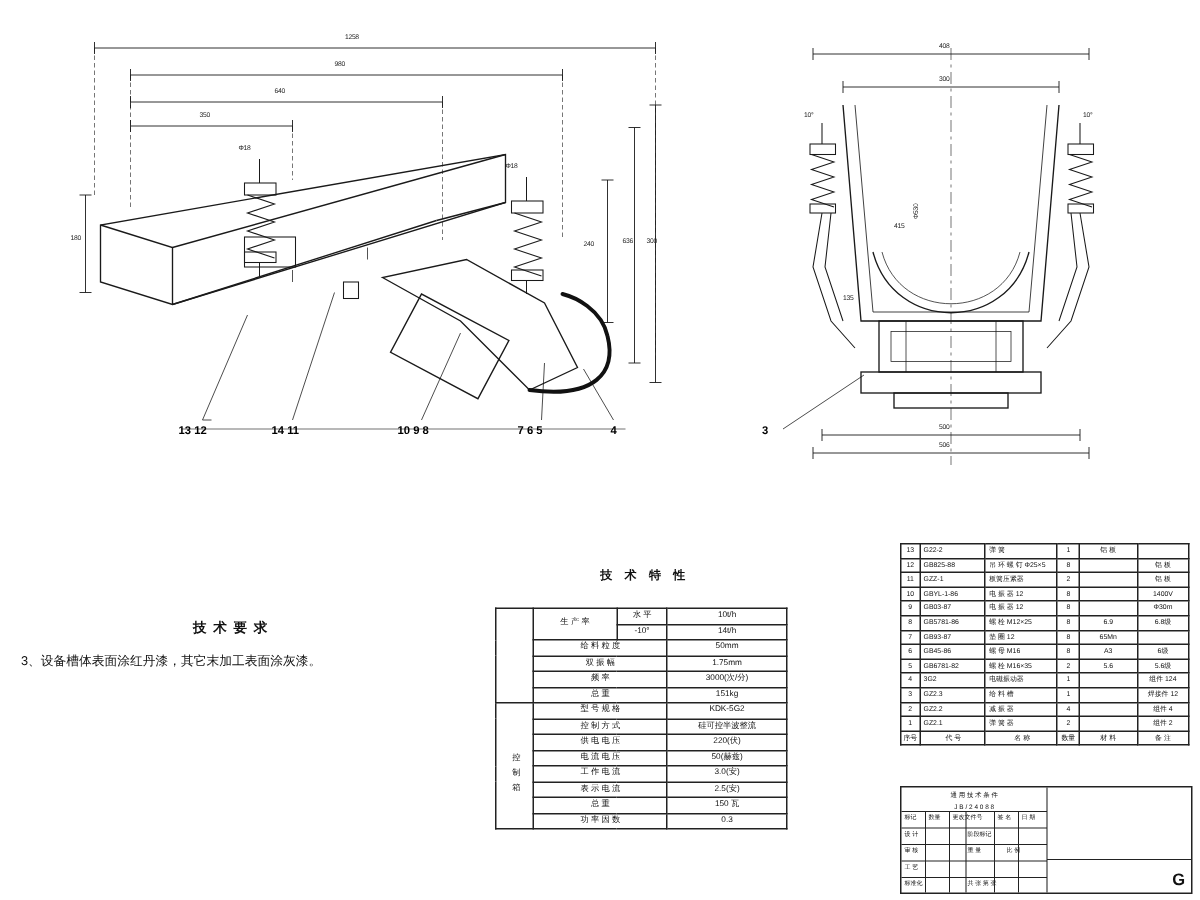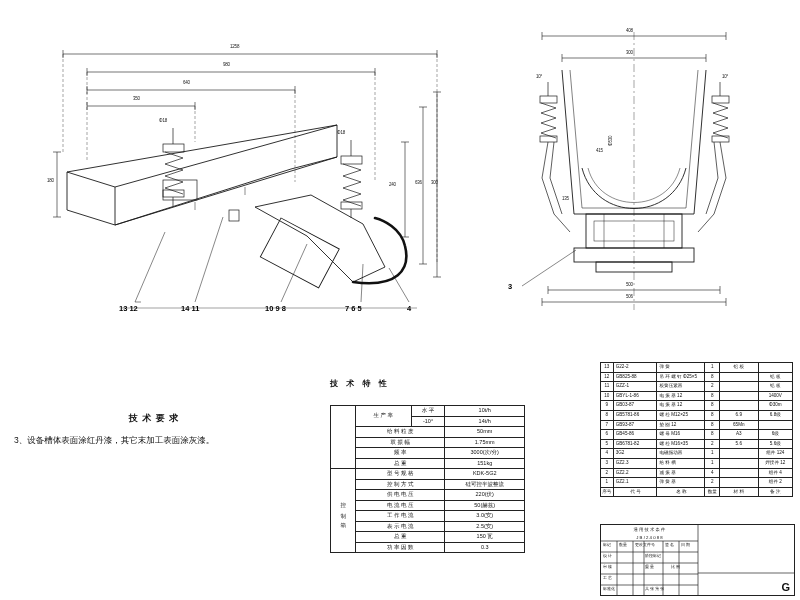--- a/index.html
+++ b/index.html
@@ -5,33 +5,33 @@
   html,body{margin:0;padding:0;}
   body{
     width:800px;height:600px;background:#ffffff;
     font-family:"Liberation Sans", sans-serif;
     color:#111;overflow:hidden;position:relative;
   }
   .sheet{position:absolute;left:0;top:0;width:800px;height:600px;}
   .dim{position:absolute;font-size:4.5px;color:#222;white-space:nowrap;letter-spacing:-0.2px;}
 
   
-  #left-view{position:absolute;left:45px;top:32px;width:420px;height:300px;}
+  #left-view{position:absolute;left:45px;top:10px;width:420px;height:300px;}
   #right-view{position:absolute;left:500px;top:18px;width:270px;height:300px;}
 
   svg{display:block;overflow:visible;}
 
   
   #notes{position:absolute;left:14px;top:412px;width:280px;}
   #notes .nt-title{font-size:9px;font-weight:bold;text-align:center;margin-bottom:9px;letter-spacing:1px;}
   #notes .nt-item{font-size:8.5px;line-height:1.55;margin-bottom:4px;text-indent:0;}
 
   
   #tech{position:absolute;left:330px;top:378px;width:200px;}
-  #tech .tt{font-size:8px;font-weight:bold;text-align:left;letter-spacing:3px;margin-bottom:16px;}
+  #tech .tt{font-size:8px;font-weight:bold;text-align:center;letter-spacing:3px;margin-bottom:16px;}
   #tech table{border-collapse:collapse;width:195px;font-size:5.5px;}
   #tech td{border:1px solid #222;padding:0 1px;height:9.5px;line-height:9.5px;text-align:center;
            white-space:nowrap;overflow:hidden;}
   #tech td.l{text-align:center;width:20px;}
   #tech td.k{width:48px;}
   #tech td.v{width:70px;}
   .vgroup{writing-mode:vertical-rl;text-orientation:upright;letter-spacing:2px;line-height:1;}
 
   
   #bom{position:absolute;left:600px;top:362px;width:193px;}

